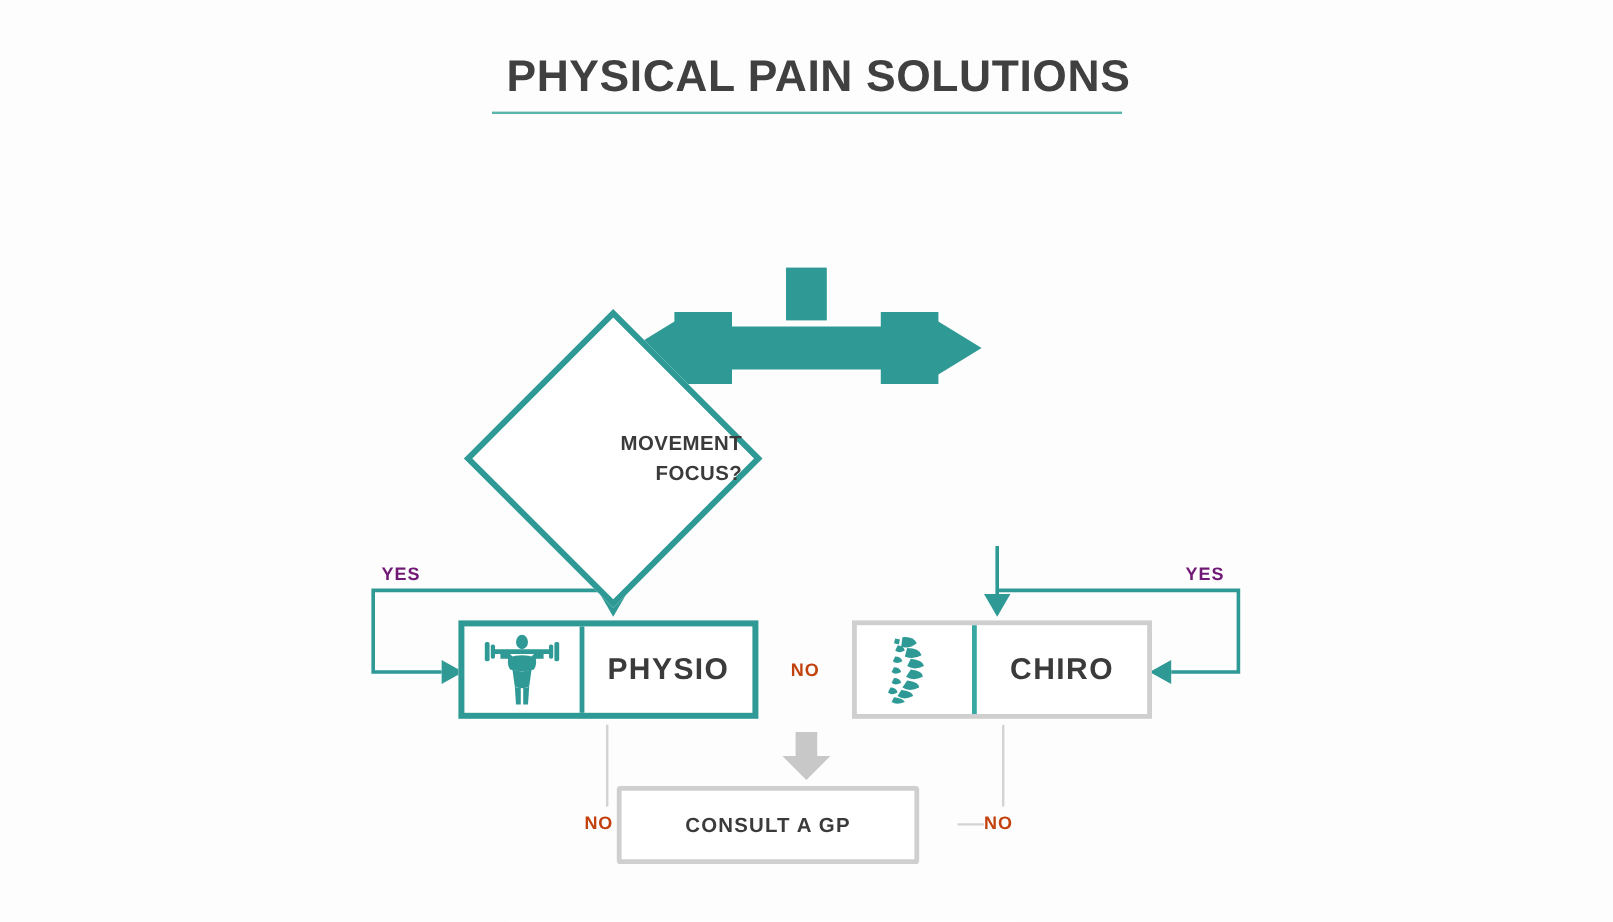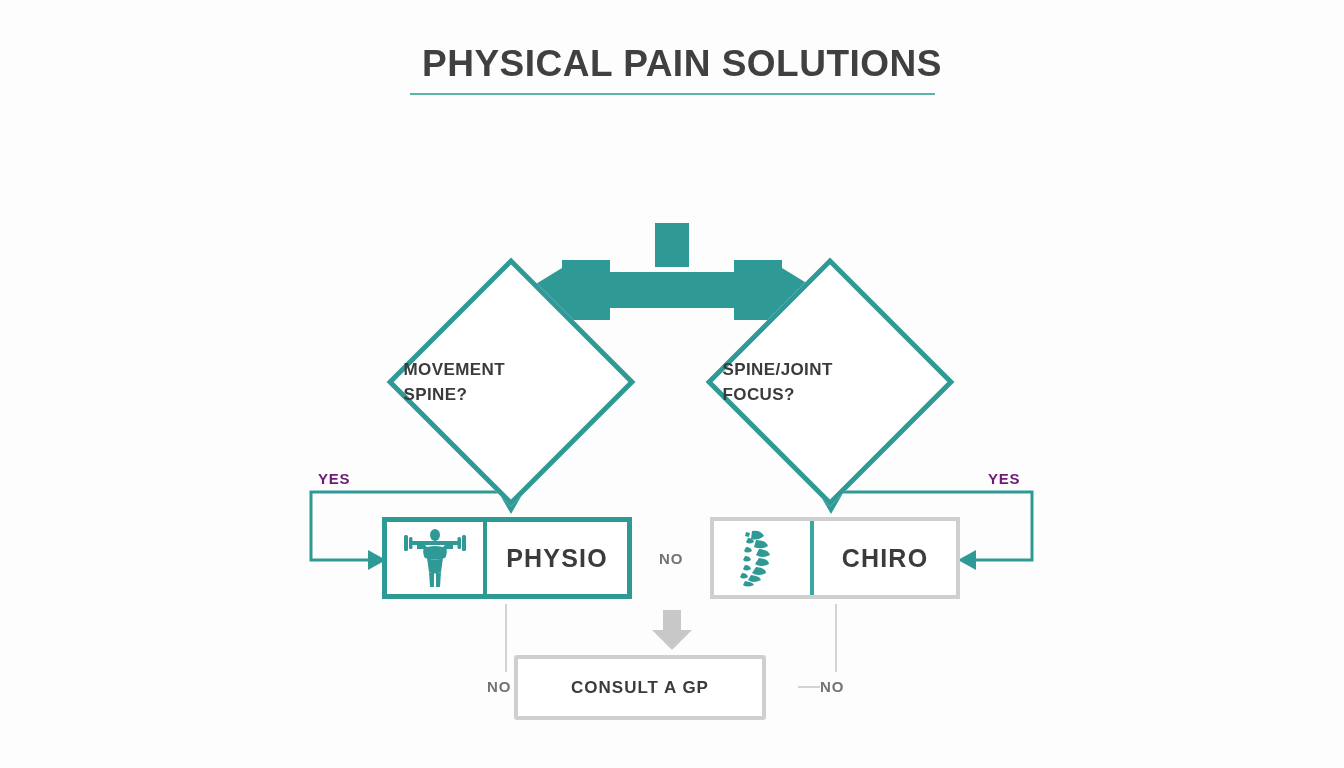--- a/index.html
+++ b/index.html
@@ -93,21 +93,21 @@
     height: 260px;
     display: flex;
     align-items: center;
     justify-content: center;
   }
   .diamond-wrap.left  { left: 381px; top: 252px; }
   .diamond-wrap.right { left: 700px; top: 252px; }
   .diamond-label {
     position: absolute;
     width: 215px;
-    text-align: left;
+    text-align: right;
     font-size: 17px;
     font-weight: bold;
     letter-spacing: 0.4px;
     line-height: 1.5;
     color: #3b3b3b;
   }
 
   .result-box {
     position: absolute;
     box-sizing: border-box;
@@ -167,21 +167,21 @@
   }
 
   
   .edge-label {
     position: absolute;
     font-size: 15px;
     font-weight: bold;
     letter-spacing: 0.8px;
   }
   .edge-label.yes { color: #701a75; }
-  .edge-label.no  { color: #737373; }
+  .edge-label.no  { color: #c2410c; }
 
   .lbl-yes-left   { left: 318px; top: 470px; }
   .lbl-yes-right  { left: 988px; top: 470px; }
   .lbl-no-center  { left: 659px; top: 550px; }
   .lbl-no-left    { left: 487px; top: 678px; }
   .lbl-no-right   { left: 820px; top: 678px; }
 </style>
 </head>
 <body>
 
@@ -220,31 +220,24 @@
   <div class="title-wrap">
     <div class="title-text">PHYSICAL PAIN SOLUTIONS</div>
     <div class="title-rule"></div>
   </div>
 
 
   <div class="diamond-wrap left">
     <div class="diamond"></div>
     <div class="diamond-label">
       <span>MOVEMENT</span><br>
-      <span>SPINE?</span>
-    </div>
-  </div>
-
-  <div class="diamond-wrap right">
-    <div class="diamond"></div>
-    <div class="diamond-label">
-      <span>SPINE/JOINT</span><br>
       <span>FOCUS?</span>
     </div>
   </div>
+
 
   <div class="result-box chiro">
     <div class="icon-cell">
       <svg width="60" height="64" viewBox="0 0 60 64" xmlns="http://www.w3.org/2000/svg">
         <g fill="#2f9a95">
 
           <path d="M14 6 l4 1 -1 4 -4 -1 z"></path>
 
           <path d="M20 5 q9 -1 12 5 q-6 5 -13 3 z"></path>
           <path d="M24 14 q10 0 12 6 q-7 4 -14 1 z"></path>

